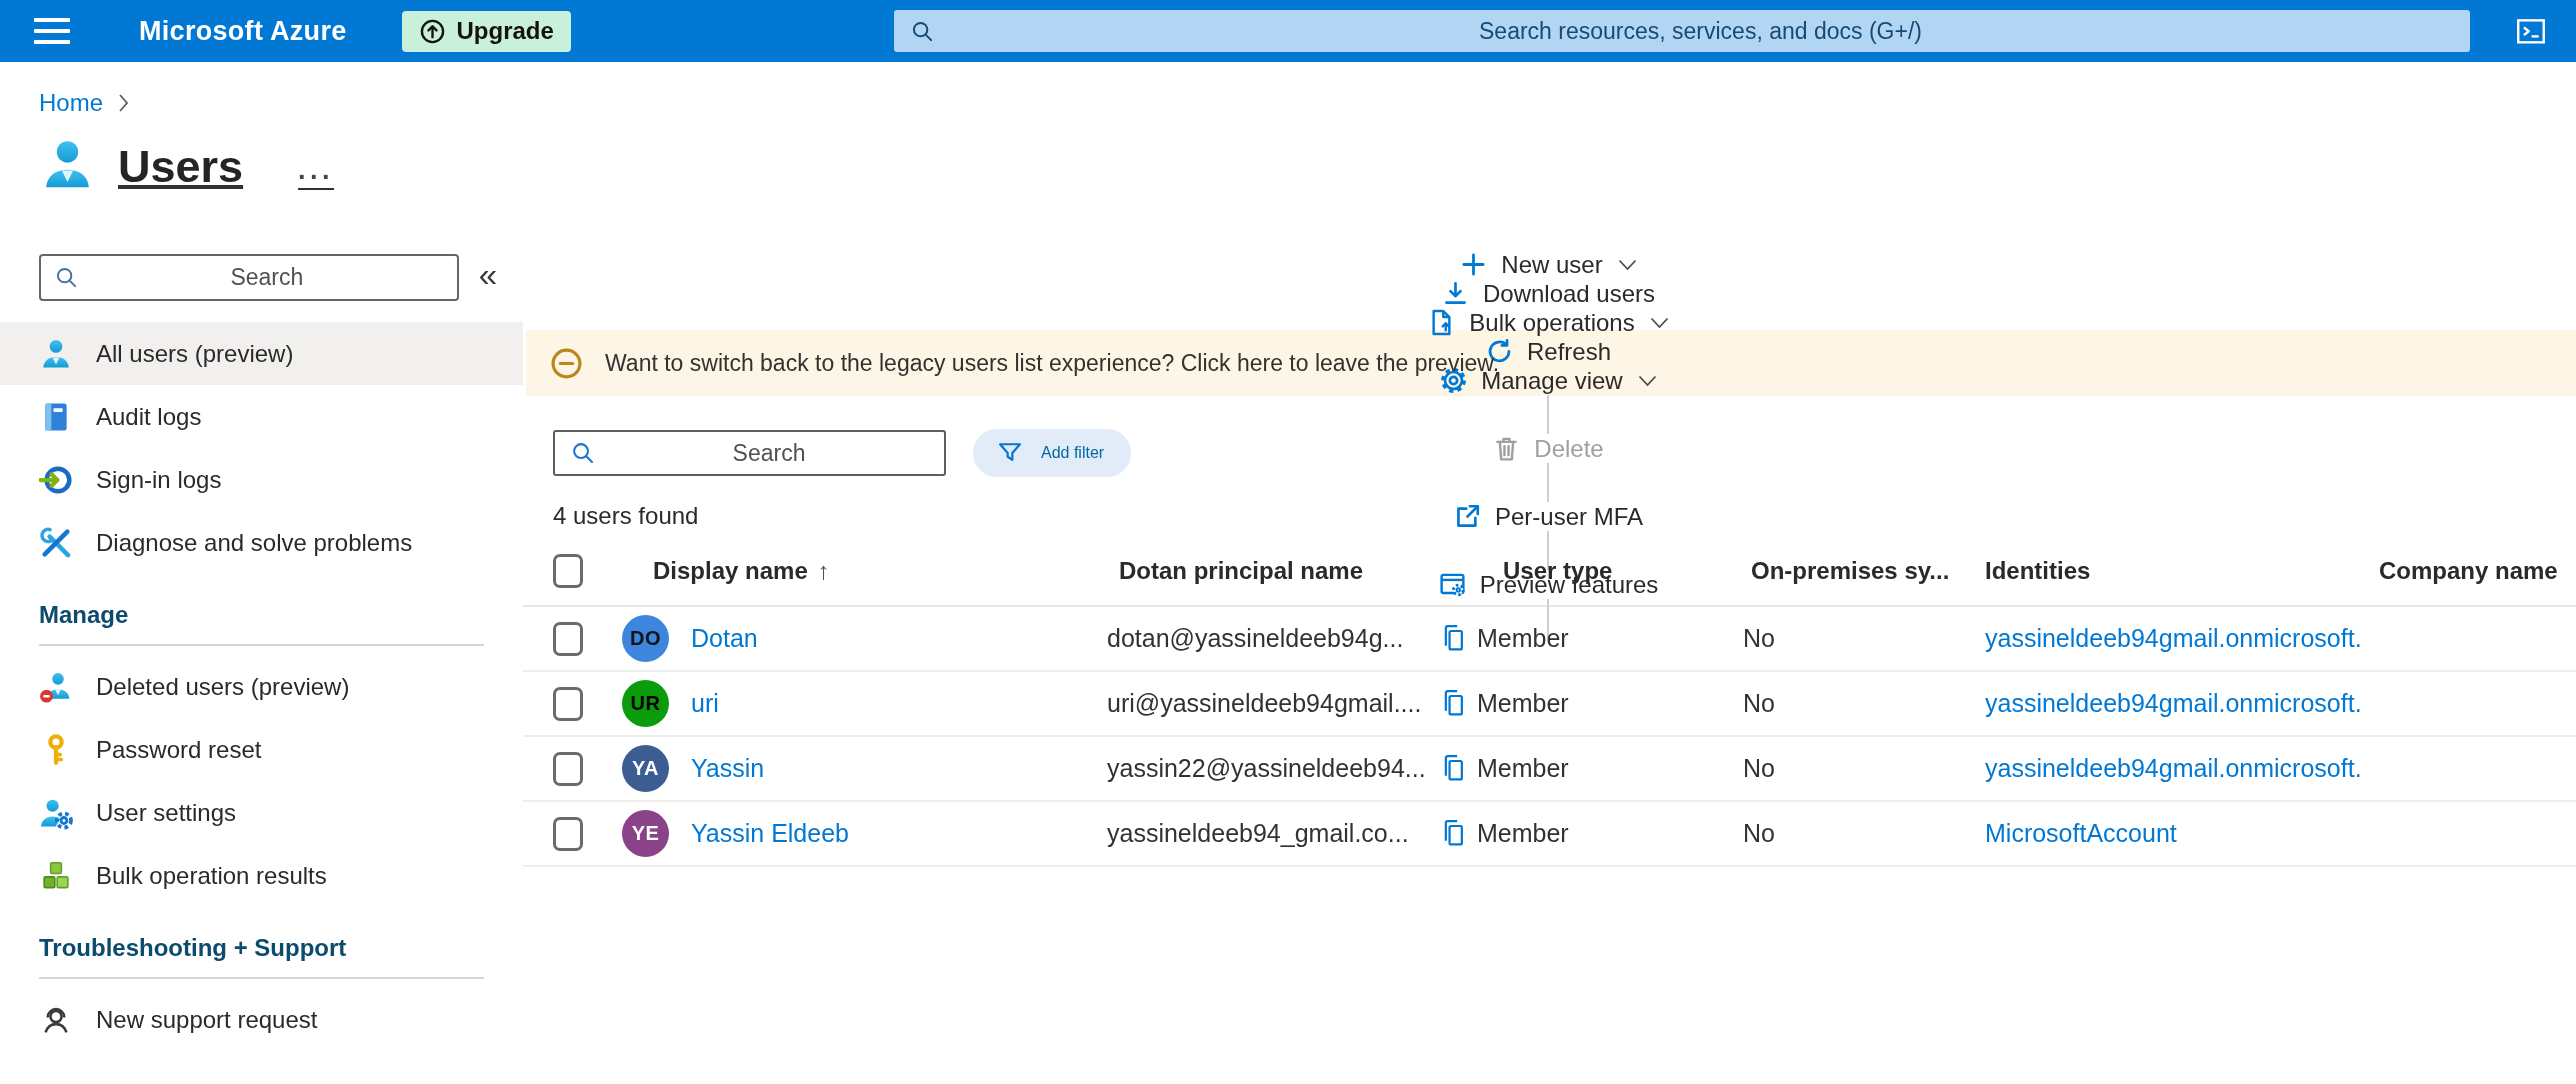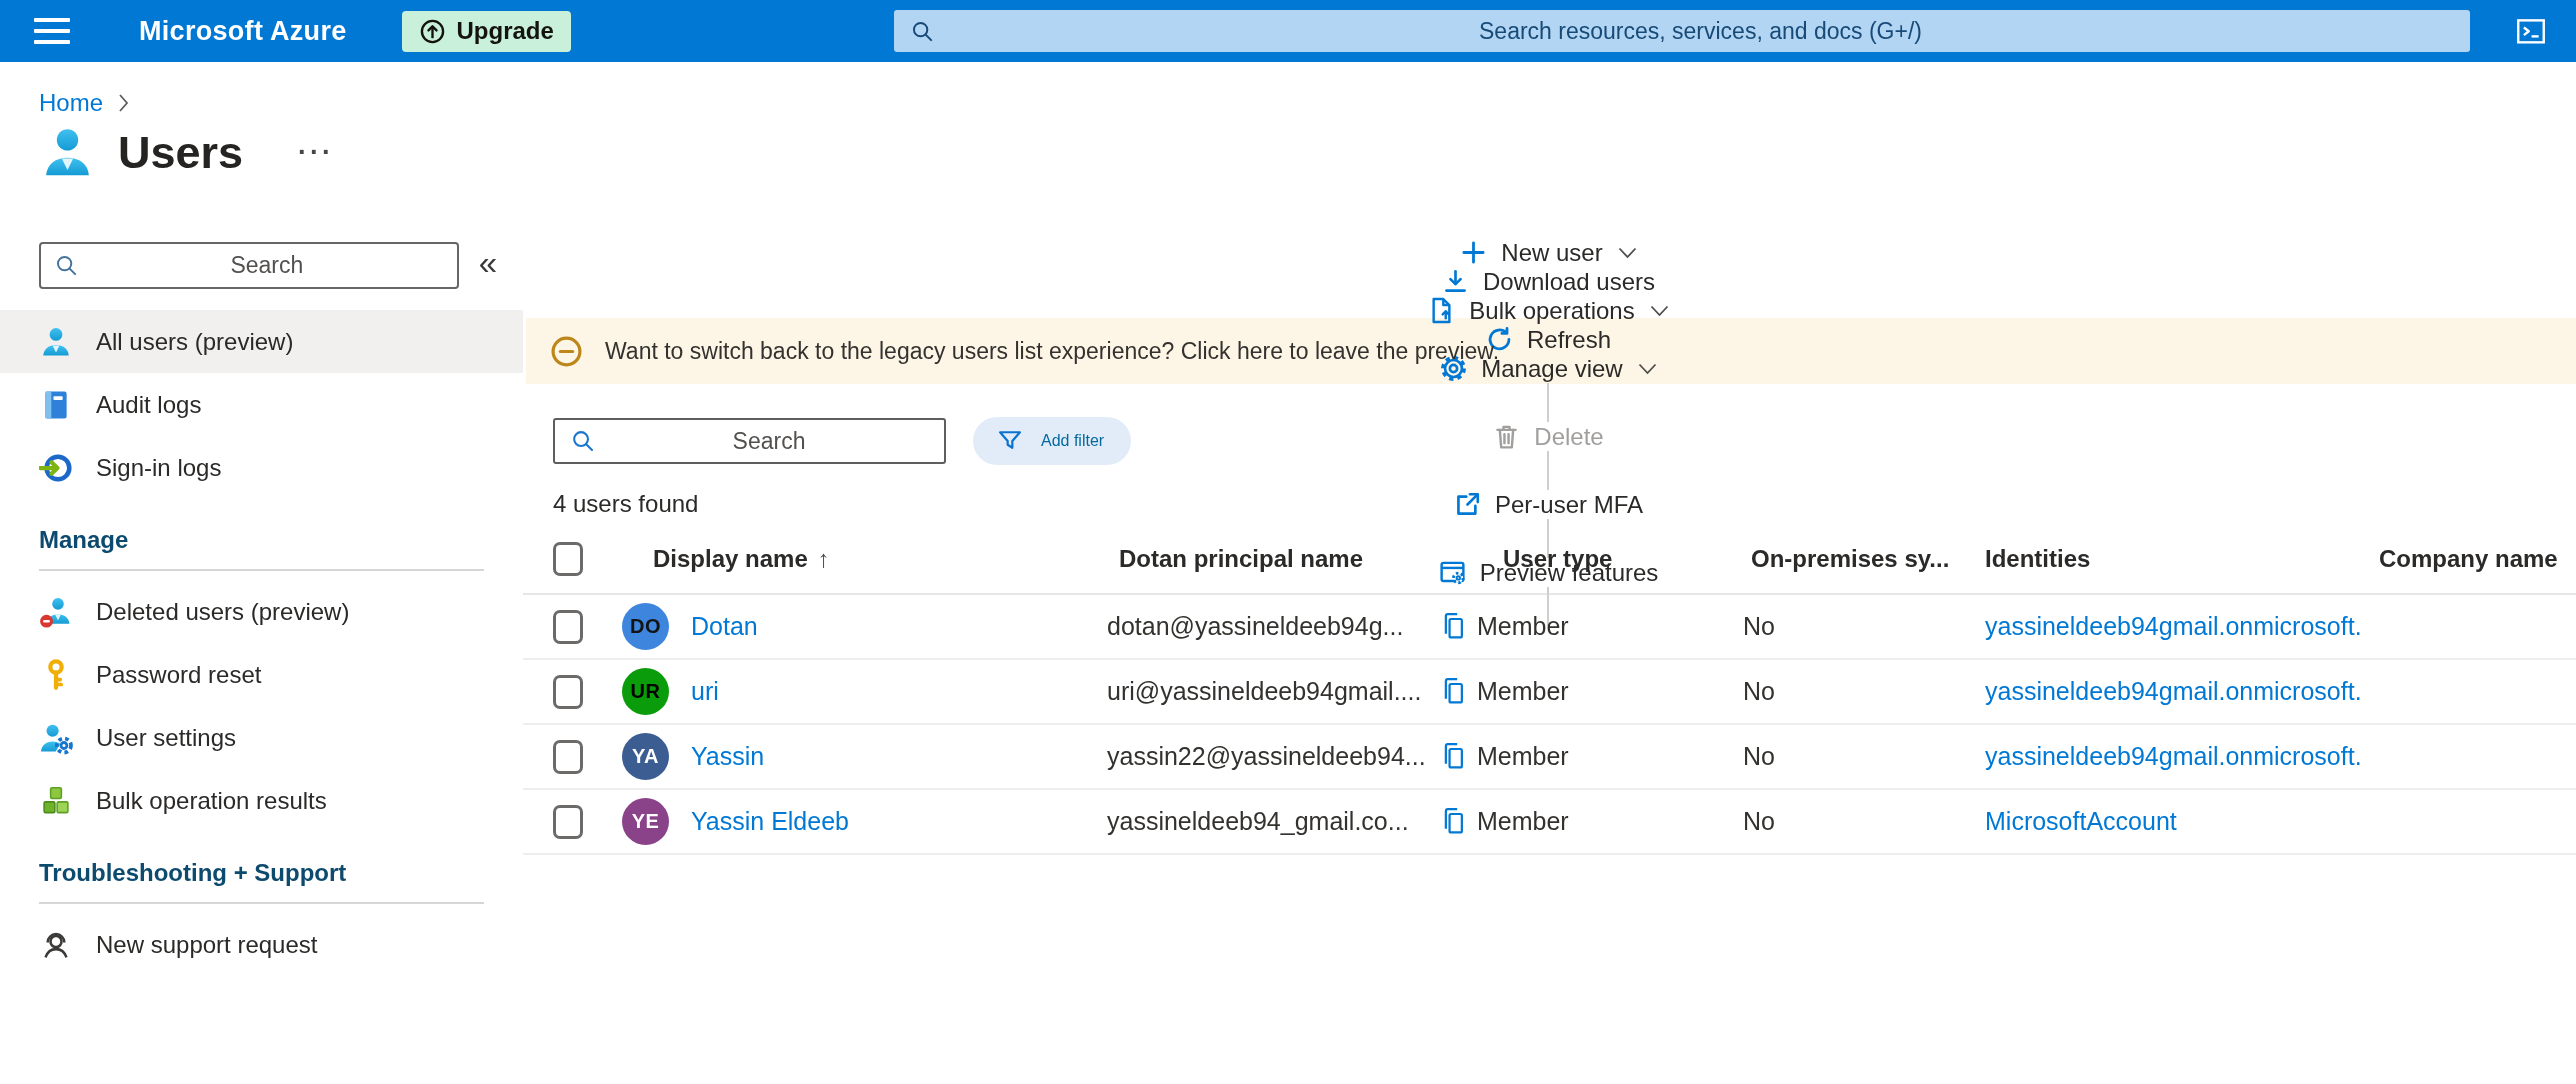--- a/index.html
+++ b/index.html
@@ -24,21 +24,21 @@
   .top-search svg { width: 25px; height: 25px; flex: none; }
   .top-search input { flex: 1; font-size: 23px; color: #174a77; }
   .top-search input::placeholder { color: #174a77; opacity: 1; }
   .cloudshell { position: absolute; right: 26px; top: 12px; width: 39px; height: 37px; display: flex; align-items: center; justify-content: center; }
   .cloudshell svg { width: 36px; height: 34px; }
 
   
   .breadcrumb { margin: 27px 0 0 39px; display: flex; align-items: center; gap: 12px; font-size: 24px; }
   .bc-link { color: #0078d4; }
   .bc-chev svg { width: 18px; height: 22px; }
-  .title-row { margin: 7px 0 0 39px; display: flex; align-items: center; }
+  .title-row { margin: 19px 0 0 39px; display: flex; align-items: flex-end; text-decoration: underline; }
   .title-icon { width: 57px; height: 57px; }
   .page-title { margin-left: 22px; font-size: 45px; font-weight: 700; color: #252423; }
   .title-ellipsis { margin-left: 55px; color: #484644; font-size: 27px; letter-spacing: 3px; font-weight: 700; }
 
   
   .main { display: flex; align-items: flex-start; margin-top: 45px; }
   .sidebar { width: 523px; flex: none; }
   .content { flex: 1; min-width: 0; }
 
   
@@ -208,20 +208,30 @@
       <div class="sb-item">
         <span class="sb-icon">
           <svg viewBox="0 0 24 24" fill="none">
               <circle cx="13.4" cy="12" r="8" stroke="#1c68c8" stroke-width="3.2"></circle>
               <path d="M1 12h10.6" stroke="#7db412" stroke-width="3" stroke-linecap="round"></path>
               <path d="M8.8 7.9 13 12l-4.2 4.1" stroke="#7db412" stroke-width="3" stroke-linecap="round" stroke-linejoin="round"></path>
             </svg>
         </span>
         <span>Sign-in logs</span>
       </div>
+      <div class="sb-item">
+        <span class="sb-icon">
+          <svg viewBox="0 0 24 24" fill="none" stroke-linecap="round">
+              <path d="M7.8 2.6a4.3 4.3 0 1 0 .6 7.9" stroke="#2ba5e0" stroke-width="2.4"></path>
+              <path d="M7.5 7.5 20.5 20.5" stroke="#2ba5e0" stroke-width="3.2"></path>
+              <path d="M20 4 4 20" stroke="#1576d0" stroke-width="3.2"></path>
+            </svg>
+        </span>
+        <span>Diagnose and solve problems</span>
+      </div>
     </div>
 
     <div class="sb-header">Manage</div>
     <div class="sb-divider"></div>
 
     <div class="sb-item">
       <span class="sb-icon">
         <svg viewBox="0 0 24 24">
             <circle cx="13.4" cy="6.3" r="4.1" fill="url(#grad-person)"></circle>
             <path d="M5.4 20.3c.4-4.3 3.6-6.8 8-6.8 4.5 0 7.7 2.5 8.1 6.8z" fill="url(#grad-person)"></path>

